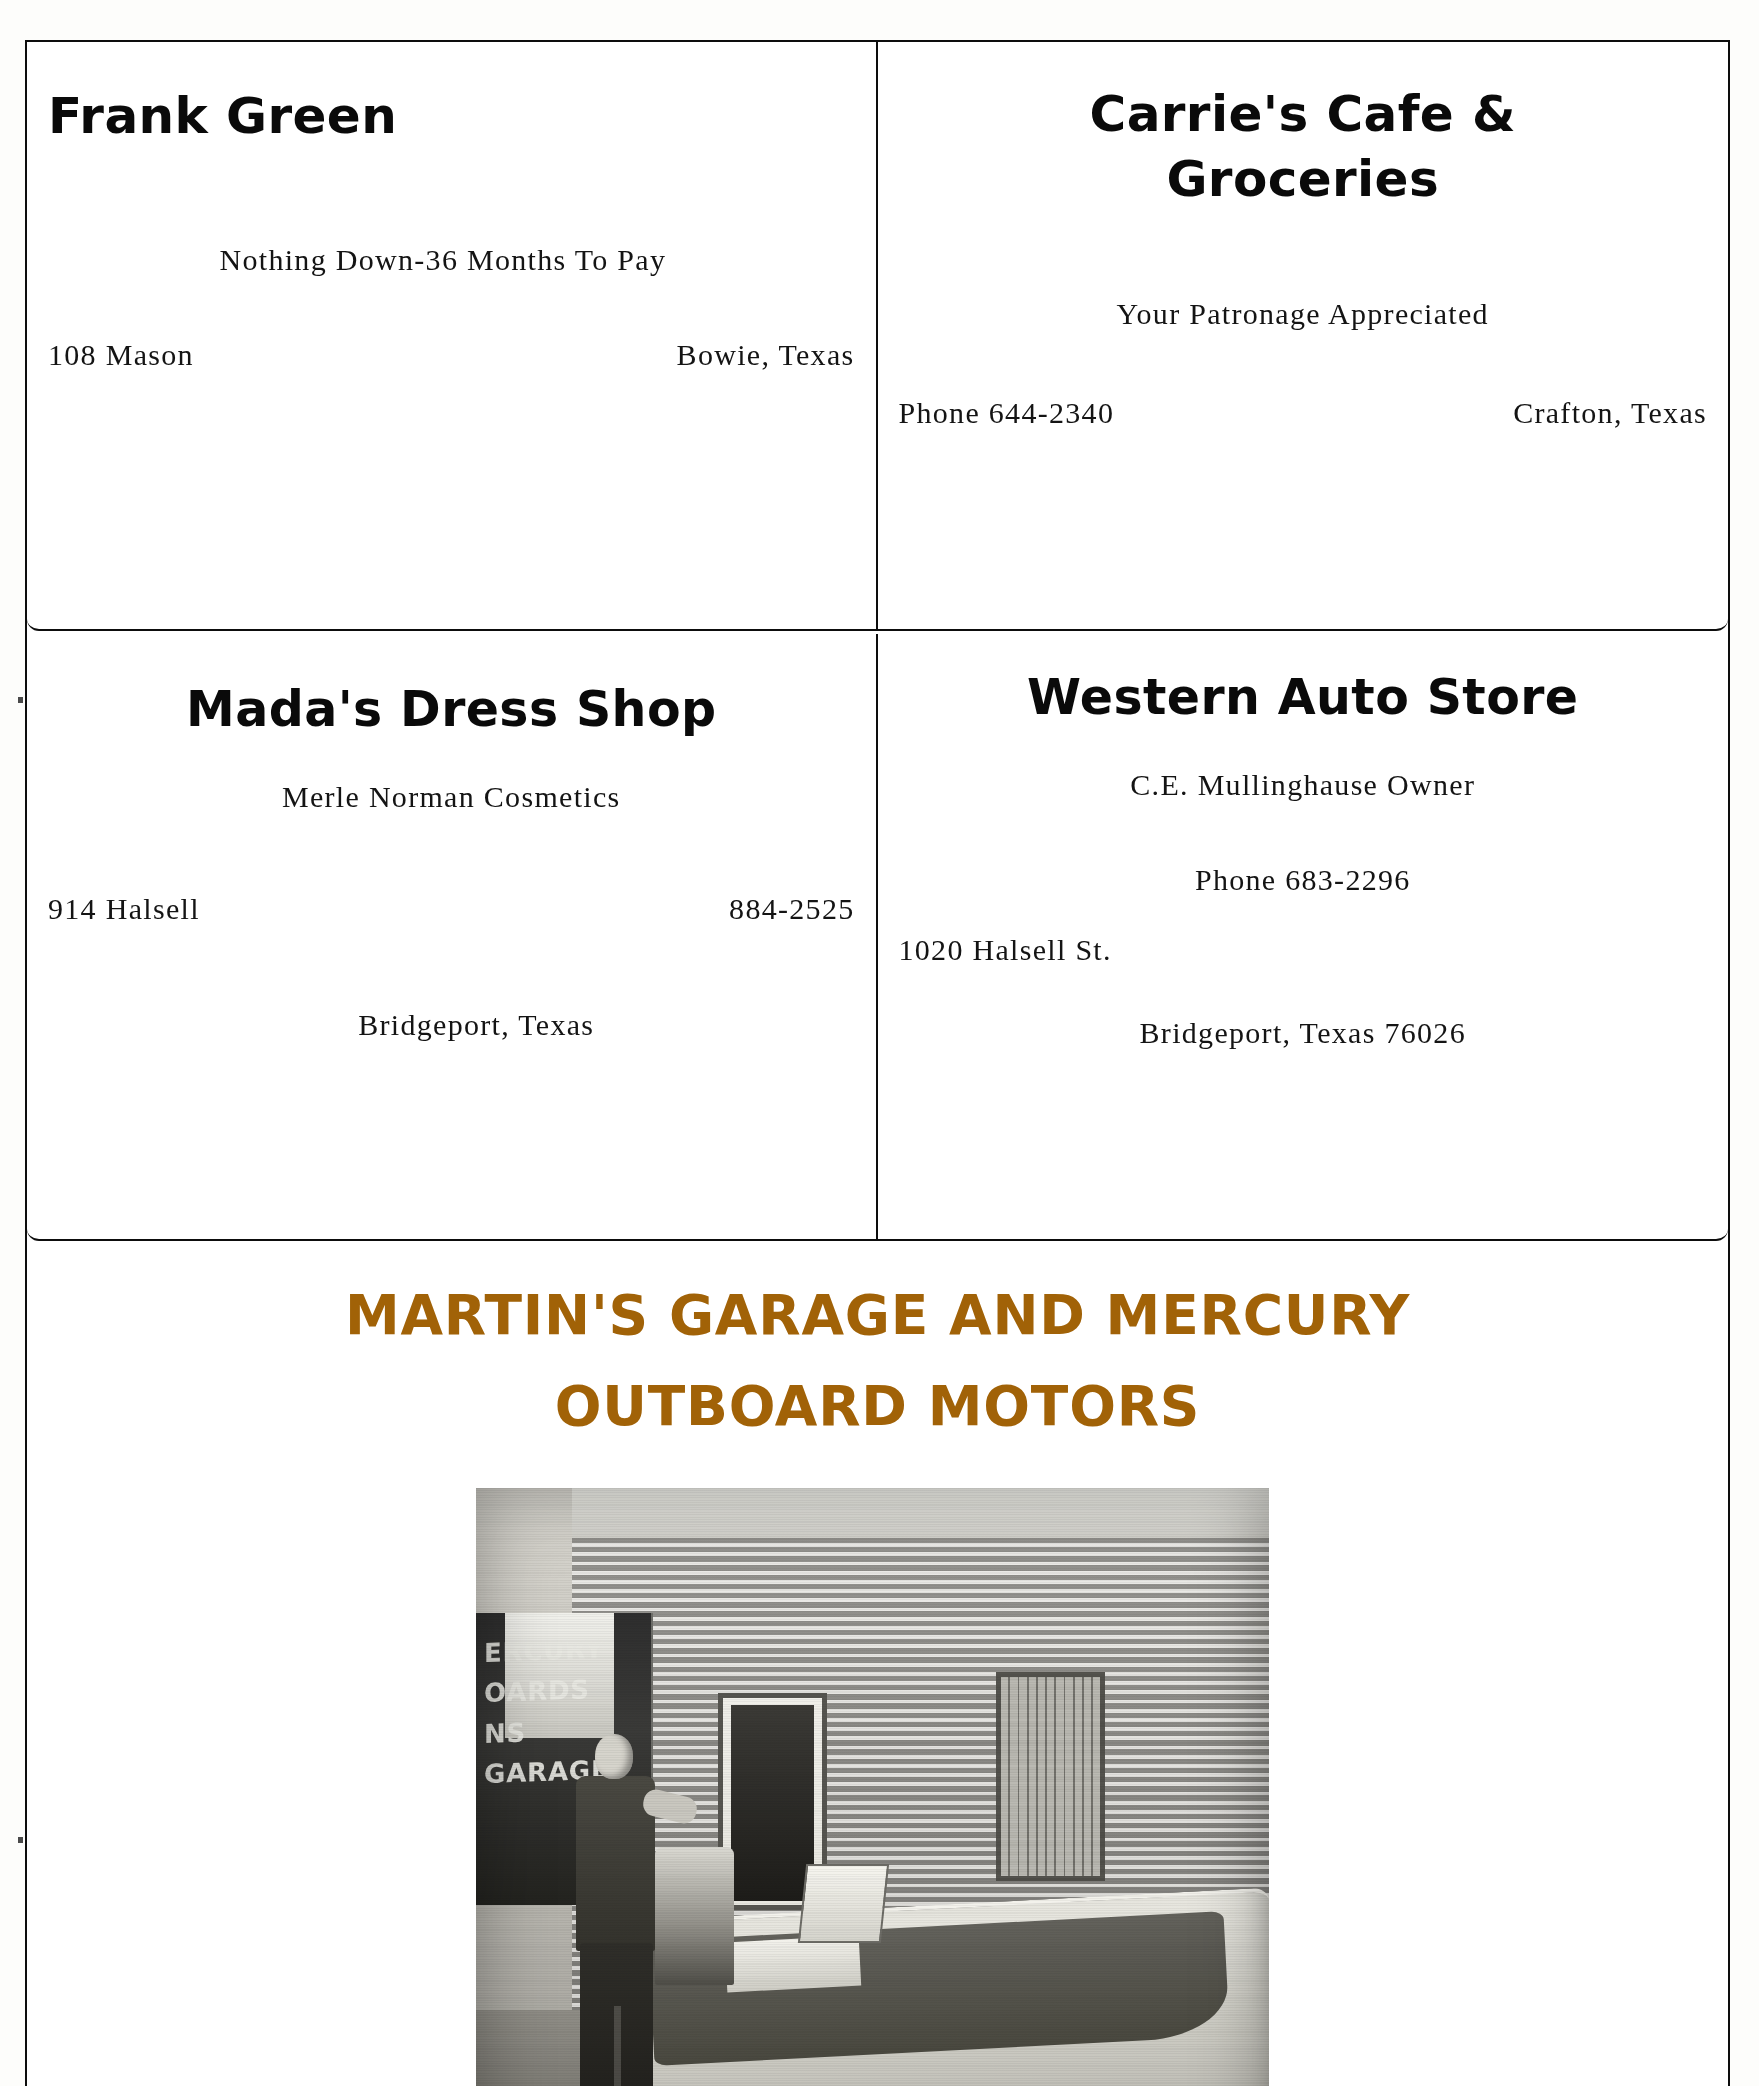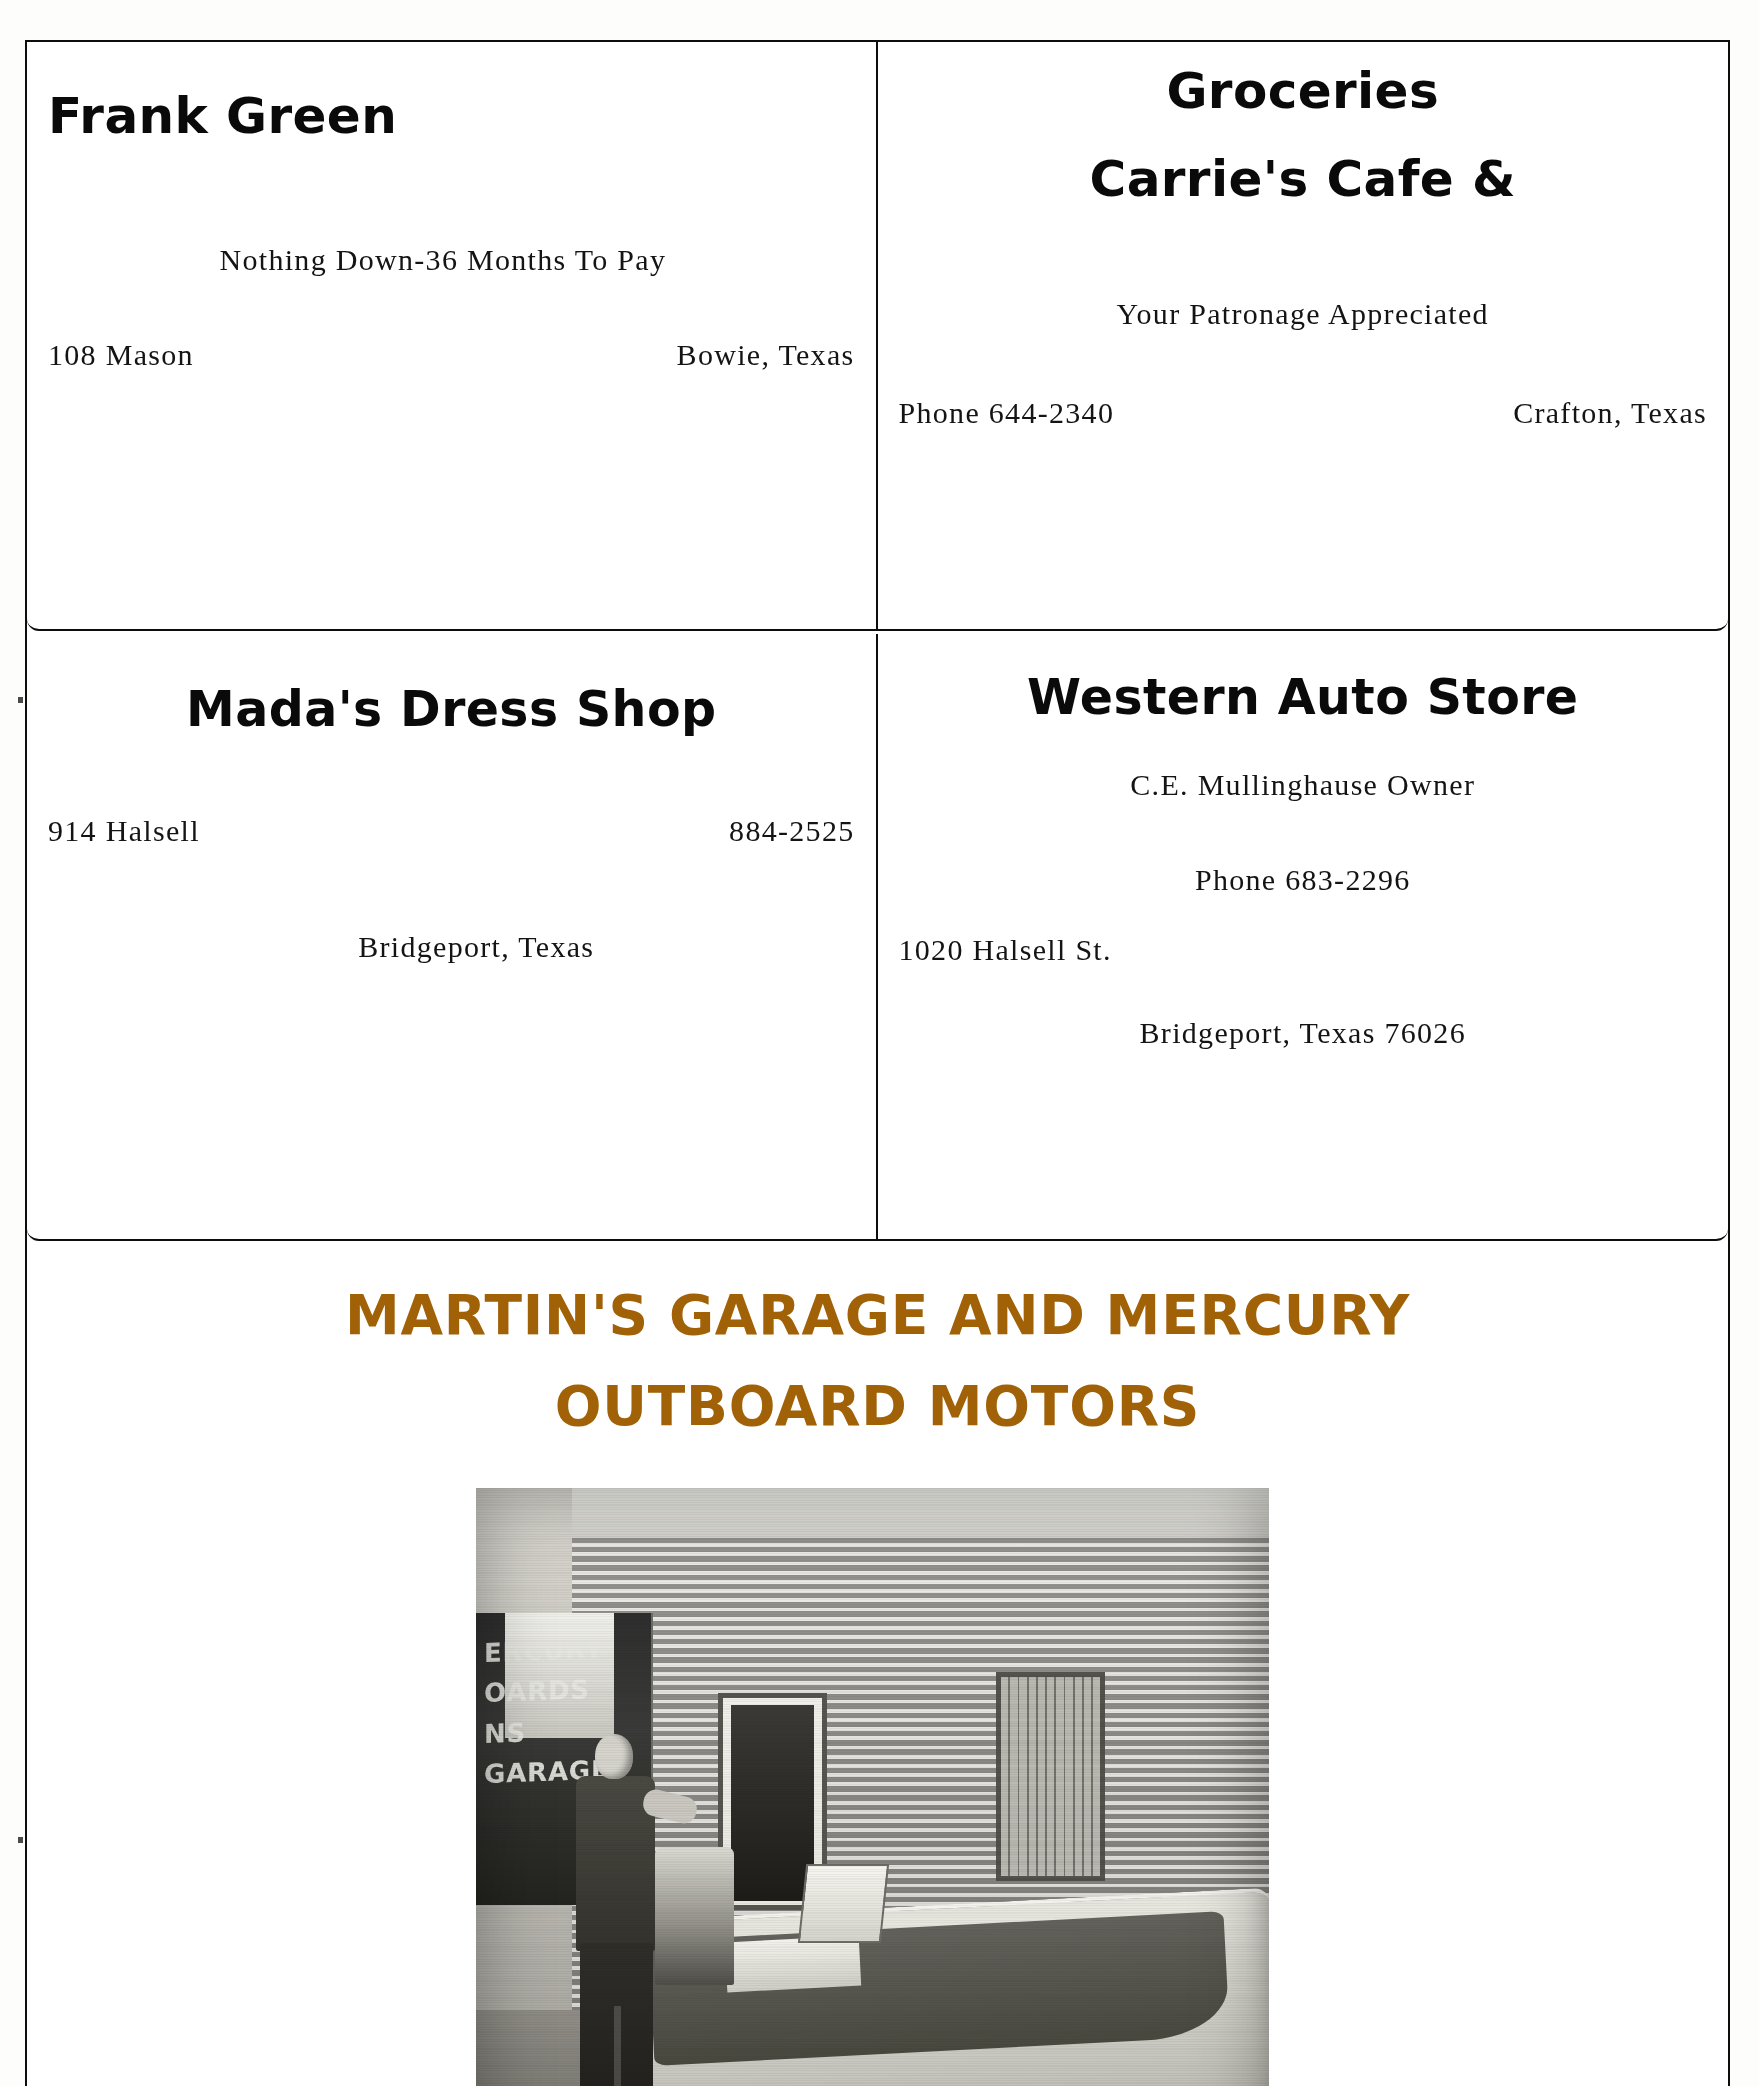--- a/index.html
+++ b/index.html
@@ -293,34 +293,35 @@
       <div class="cell cell-left">
         <div class="ad-title t-left fg-title-1">Frank Green</div>
         <div class="ad-line fg-tagline">Nothing Down-36 Months To Pay</div>
         <div class="spread fg-addr">
           <span class="ad-line">108 Mason</span>
           <span class="ad-line">Bowie, Texas</span>
         </div>
       </div>
 
       <div class="cell">
+        <div class="ad-title t-center cc-title">Carrie's Cafe &amp;</div>
         <div class="ad-title t-center">Groceries</div>
-        <div class="ad-title t-center cc-title">Carrie's Cafe &amp;</div>
         <div class="ad-line cc-tagline">Your Patronage Appreciated</div>
         <div class="spread cc-addr">
           <span class="ad-line">Phone 644-2340</span>
           <span class="ad-line">Crafton, Texas</span>
         </div>
       </div>
     </div>
 
     <div class="row row-2">
 
       <div class="cell cell-left">
         <div class="ad-title t-center md-title">Mada's Dress Shop</div>
+        <div class="ad-line md-sub">Merle Norman Cosmetics</div>
         <div class="spread md-addr">
           <span class="ad-line">914 Halsell</span>
           <span class="ad-line">884-2525</span>
         </div>
         <div class="ad-line md-city">Bridgeport, Texas</div>
       </div>
 
       <div class="cell">
         <div class="ad-title t-center wa-title">Western Auto Store</div>
         <div class="ad-line wa-sub">C.E. Mullinghause Owner</div>

